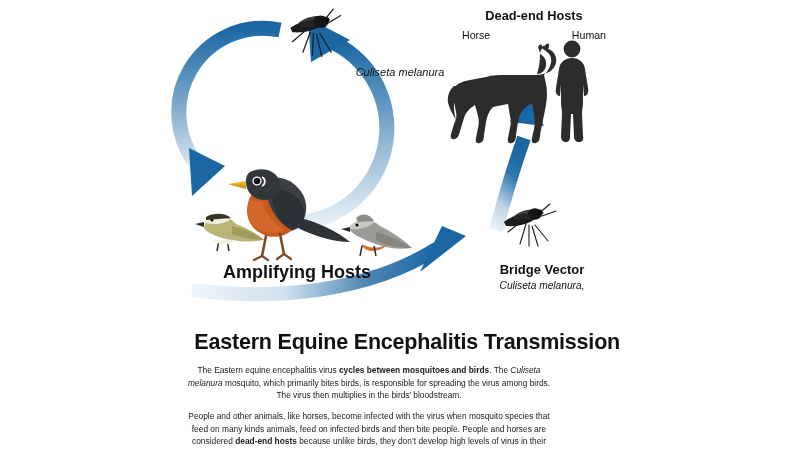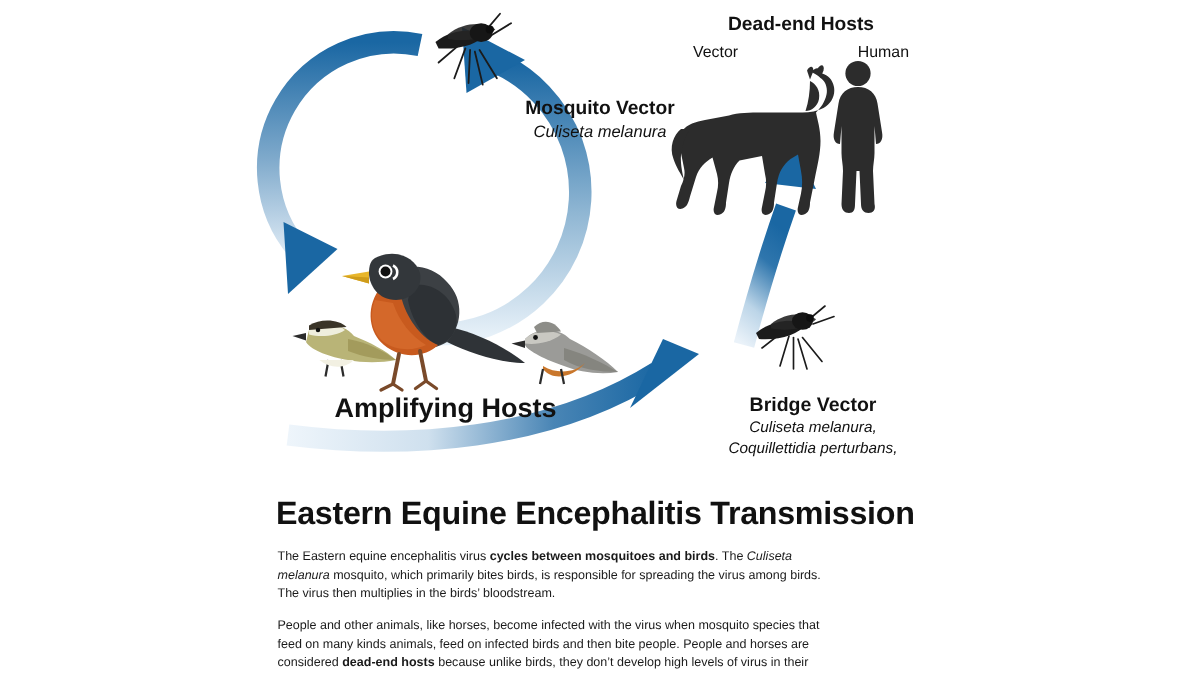--- a/index.html
+++ b/index.html
@@ -29,23 +29,23 @@
   #lbl-amplify .hd{font-size:18px;}
 
   #lbl-deadend{left:268px;top:8px;width:172px;}
   #lbl-deadend .hd{font-size:12.8px;}
   #lbl-deadend .row{display:flex;justify-content:space-between;margin-top:5px;padding:0 14px;}
   #lbl-deadend .row span{font-size:10.6px;color:#111;}
 
   
   #caption{position:absolute;left:0;top:330px;width:440px;}
   #title{font-size:21.5px;font-weight:bold;letter-spacing:-.2px;color:#111;
-         margin:0 0 9px 4px;white-space:nowrap;}
+         margin:0 0 9px 4px;white-space:nowrap;text-align:right;}
   .para{font-size:8.35px;line-height:1.52;color:#1a1a1a;margin:0 0 8px 5px;width:368px;
-        text-align:left;}
+        text-align:center;}
   .para b{font-weight:bold;}
   .para i{font-style:italic;}
 </style>
 </head>
 <body>
 
 <div id="stage">
 <div id="infographic">
 
   <div id="diagram">
@@ -195,38 +195,36 @@
           <path d="M24 21 L10 32"></path>
         </g>
         <path d="M6 22 C17 13 31 12 40 16 C34 23 22 27 8 26 Z" fill="#1b1b1b"></path>
         <path d="M16 16 C26 8 40 8 46 13 C40 19 28 21 16 19 Z" fill="#262626" opacity=".9"></path>
         <ellipse cx="37" cy="14" rx="7" ry="5.8" fill="#161616"></ellipse>
         <circle cx="42" cy="12" r="2.5" fill="#0d0d0d"></circle>
       </g>
     </svg>
 
     <div class="lbl" id="lbl-mosquito">
-      <div class="hd">Mosquito Vector</div>
       <div class="sp">Culiseta melanura</div>
     </div>
 
     <div class="lbl" id="lbl-bridge">
       <div class="hd">Bridge Vector</div>
       <div class="sp">Culiseta melanura,</div>
-      <div class="sp">Coquillettidia perturbans,</div>
     </div>
 
     <div class="lbl" id="lbl-amplify">
       <div class="hd">Amplifying Hosts</div>
     </div>
 
     <div class="lbl" id="lbl-deadend">
       <div class="hd">Dead-end Hosts</div>
       <div class="row">
-        <span>Vector</span>
+        <span>Horse</span>
         <span>Human</span>
       </div>
     </div>
   </div>
 
   <div id="caption">
     <div id="title">Eastern Equine Encephalitis Transmission</div>
     <p class="para" id="para-1"><span>The Eastern equine encephalitis virus </span><b>cycles between mosquitoes and birds</b><span>. The </span><i>Culiseta melanura</i><span> mosquito, which primarily bites birds, is responsible for spreading the virus among birds. The virus then multiplies in the birds’ bloodstream.</span></p>
     <p class="para" id="para-2"><span>People and other animals, like horses, become infected with the virus when mosquito species that feed on many kinds animals, feed on infected birds and then bite people. People and horses are considered </span><b>dead-end hosts</b><span> because unlike birds, they don’t develop high levels of virus in their bloodstream and cannot pass the virus on to other biting mosquitoes.</span></p>
   </div>

